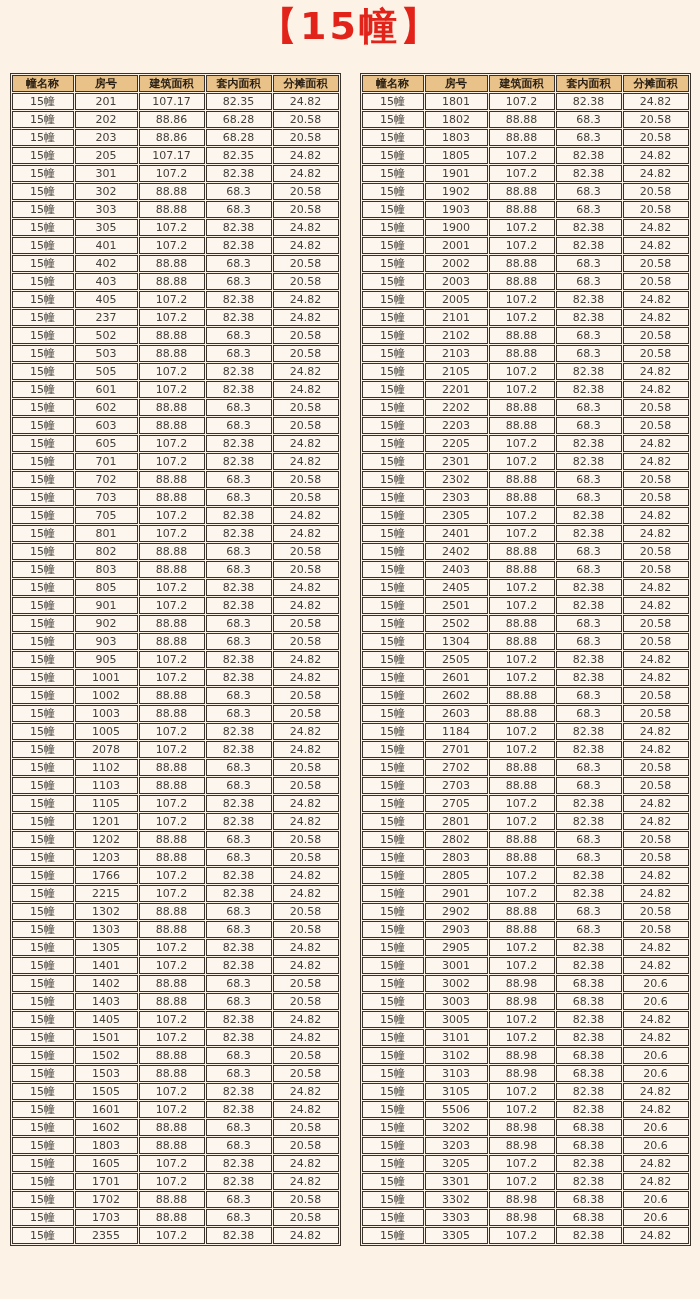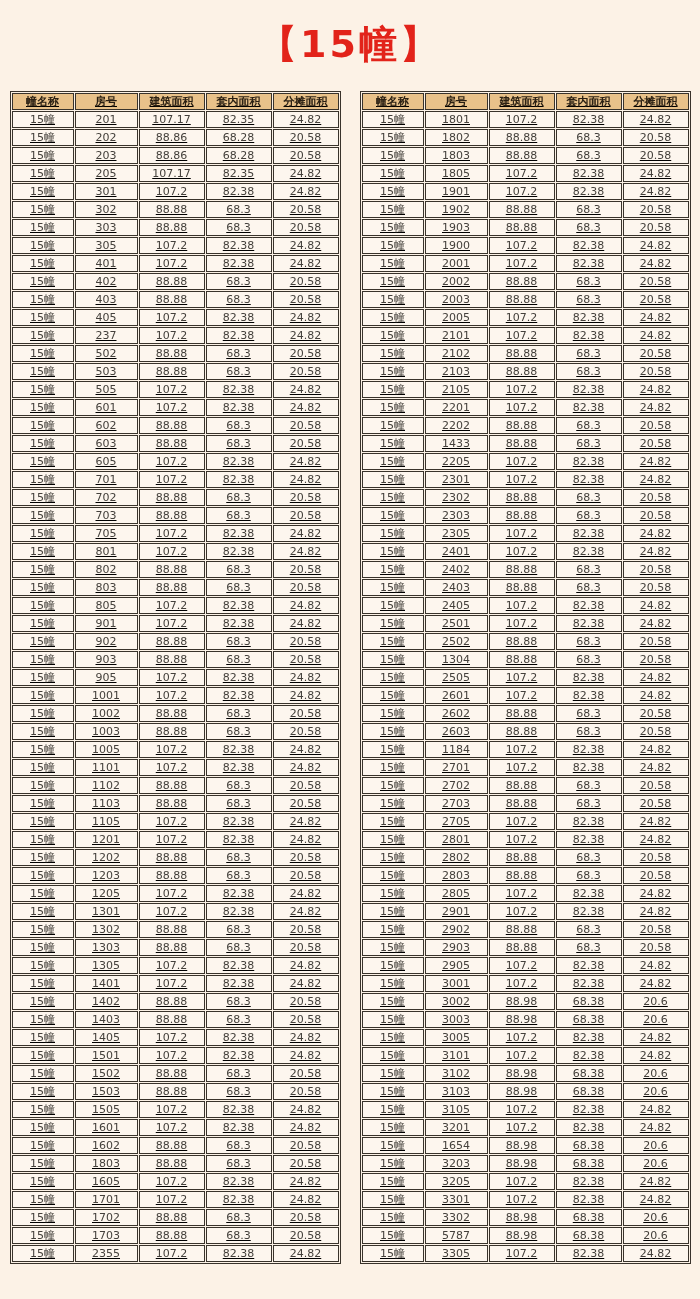--- a/index.html
+++ b/index.html
@@ -3,21 +3,21 @@
 <meta charset="utf-8">
 <style>
   * { box-sizing: border-box; margin: 0; padding: 0; }
   html, body {
     width: 700px; height: 1299px;
     background: #fcf2e6;
     font-family: "DejaVu Sans", "Liberation Sans", sans-serif;
     overflow: hidden;
   }
   .page-title {
-    margin-top: 20px;
+    margin-top: 2px;
     text-align: center;
     color: #e2231a;
     font-size: 38px;
     line-height: 48px;
     font-weight: bold;
     letter-spacing: 3px;
   }
   .tables-wrap {
     margin-top: 23px;
     display: flex;
@@ -25,21 +25,20 @@
     align-items: flex-start;
     gap: 19px;
   }
   table.area-table {
     border-collapse: separate;
     border-spacing: 1px;
     table-layout: fixed;
     width: 327px;
     border: 1px solid #39332b;
     background: #fcf2e6;
-    text-decoration: underline;
   }
   table.area-table col.c1 { width: 62px; }
   table.area-table col.c2 { width: 63px; }
   table.area-table col.c3 { width: 66px; }
   table.area-table col.c4 { width: 66px; }
   table.area-table col.c5 { width: 66px; }
   table.area-table th {
     background: #e9c28a;
     color: #2b2013;
     border: 1px solid #39332b;
@@ -334,21 +333,21 @@
         </tr>
         <tr>
           <td>15幢</td>
           <td>1005</td>
           <td>107.2</td>
           <td>82.38</td>
           <td>24.82</td>
         </tr>
         <tr>
           <td>15幢</td>
-          <td>1101</td>
+          <td>2078</td>
           <td>107.2</td>
           <td>82.38</td>
           <td>24.82</td>
         </tr>
         <tr>
           <td>15幢</td>
           <td>1102</td>
           <td>88.88</td>
           <td>68.3</td>
           <td>20.58</td>
@@ -383,28 +382,28 @@
         </tr>
         <tr>
           <td>15幢</td>
           <td>1203</td>
           <td>88.88</td>
           <td>68.3</td>
           <td>20.58</td>
         </tr>
         <tr>
           <td>15幢</td>
-          <td>1205</td>
-          <td>107.2</td>
-          <td>82.38</td>
-          <td>24.82</td>
-        </tr>
-        <tr>
-          <td>15幢</td>
-          <td>1301</td>
+          <td>1766</td>
+          <td>107.2</td>
+          <td>82.38</td>
+          <td>24.82</td>
+        </tr>
+        <tr>
+          <td>15幢</td>
+          <td>2215</td>
           <td>107.2</td>
           <td>82.38</td>
           <td>24.82</td>
         </tr>
         <tr>
           <td>15幢</td>
           <td>1302</td>
           <td>88.88</td>
           <td>68.3</td>
           <td>20.58</td>
@@ -677,21 +676,21 @@
         </tr>
         <tr>
           <td>15幢</td>
           <td>2202</td>
           <td>88.88</td>
           <td>68.3</td>
           <td>20.58</td>
         </tr>
         <tr>
           <td>15幢</td>
-          <td>1433</td>
+          <td>2203</td>
           <td>88.88</td>
           <td>68.3</td>
           <td>20.58</td>
         </tr>
         <tr>
           <td>15幢</td>
           <td>2205</td>
           <td>107.2</td>
           <td>82.38</td>
           <td>24.82</td>
@@ -943,28 +942,28 @@
         </tr>
         <tr>
           <td>15幢</td>
           <td>3105</td>
           <td>107.2</td>
           <td>82.38</td>
           <td>24.82</td>
         </tr>
         <tr>
           <td>15幢</td>
-          <td>3201</td>
-          <td>107.2</td>
-          <td>82.38</td>
-          <td>24.82</td>
-        </tr>
-        <tr>
-          <td>15幢</td>
-          <td>1654</td>
+          <td>5506</td>
+          <td>107.2</td>
+          <td>82.38</td>
+          <td>24.82</td>
+        </tr>
+        <tr>
+          <td>15幢</td>
+          <td>3202</td>
           <td>88.98</td>
           <td>68.38</td>
           <td>20.6</td>
         </tr>
         <tr>
           <td>15幢</td>
           <td>3203</td>
           <td>88.98</td>
           <td>68.38</td>
           <td>20.6</td>
@@ -985,21 +984,21 @@
         </tr>
         <tr>
           <td>15幢</td>
           <td>3302</td>
           <td>88.98</td>
           <td>68.38</td>
           <td>20.6</td>
         </tr>
         <tr>
           <td>15幢</td>
-          <td>5787</td>
+          <td>3303</td>
           <td>88.98</td>
           <td>68.38</td>
           <td>20.6</td>
         </tr>
         <tr>
           <td>15幢</td>
           <td>3305</td>
           <td>107.2</td>
           <td>82.38</td>
           <td>24.82</td>

